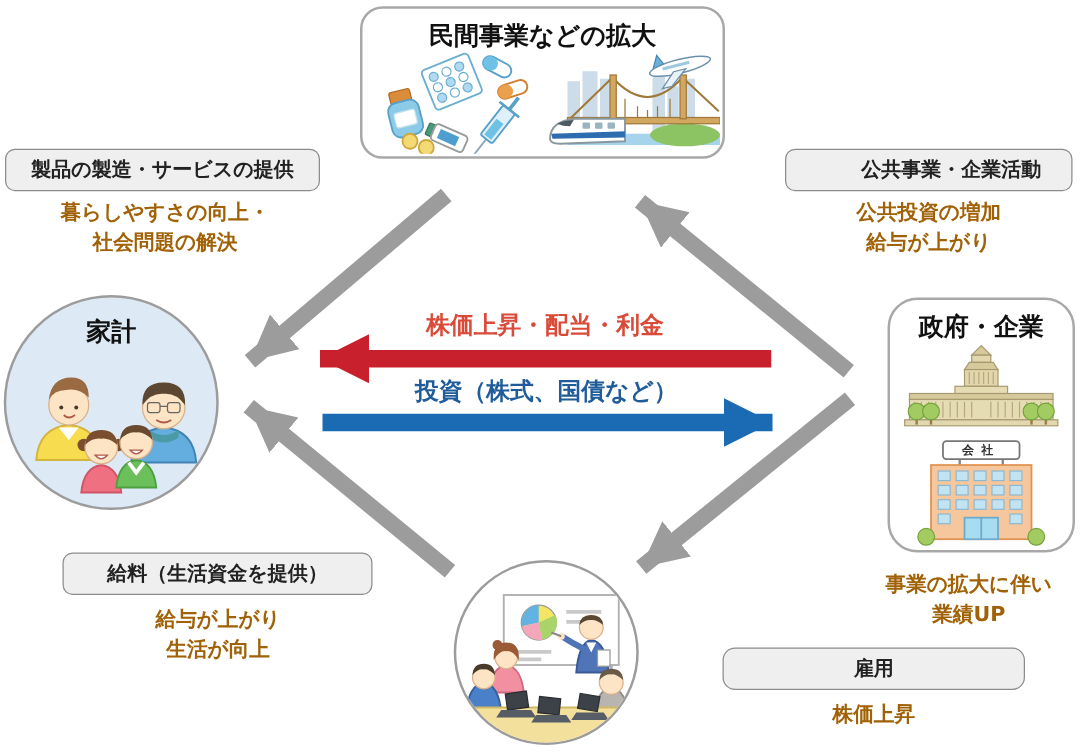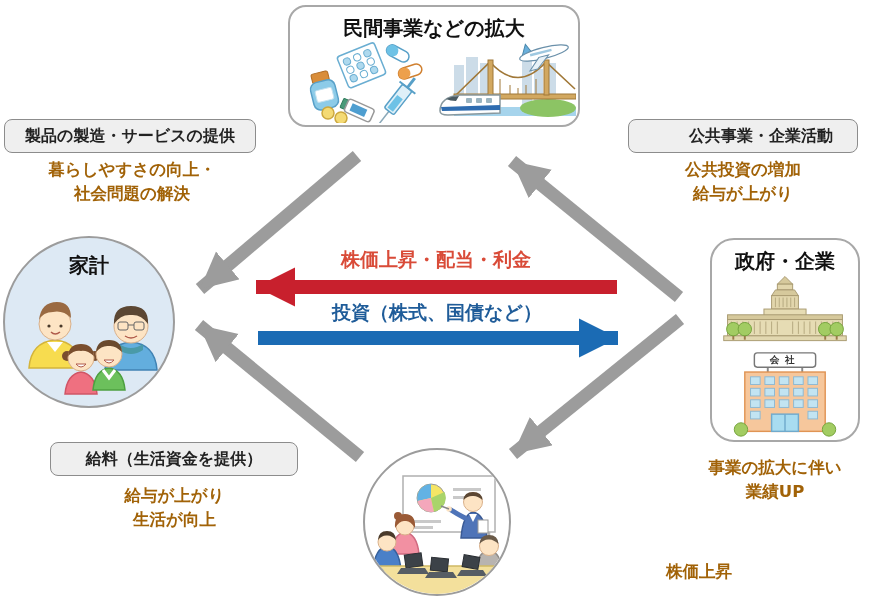--- a/index.html
+++ b/index.html
@@ -290,17 +290,20 @@
         <polygon points="96,120 118,120 122,126 92,126" fill="#565d64"></polygon>
       </g>
     </svg>
   </div>
 
   <div class="note" style="left:655px;top:456px;width:240px;">
     <span>事業の拡大に伴い</span>
     <span>業績UP</span>
   </div>
 
+  <div class="labelbox" style="left:578px;top:518px;width:242px;height:34px;border-radius:10px;">
+    <span>雇用</span>
+  </div>
   <div class="note" style="left:578px;top:560px;width:242px;">
     <span>株価上昇</span>
   </div>
 
 </div>
 
 </body></html>

